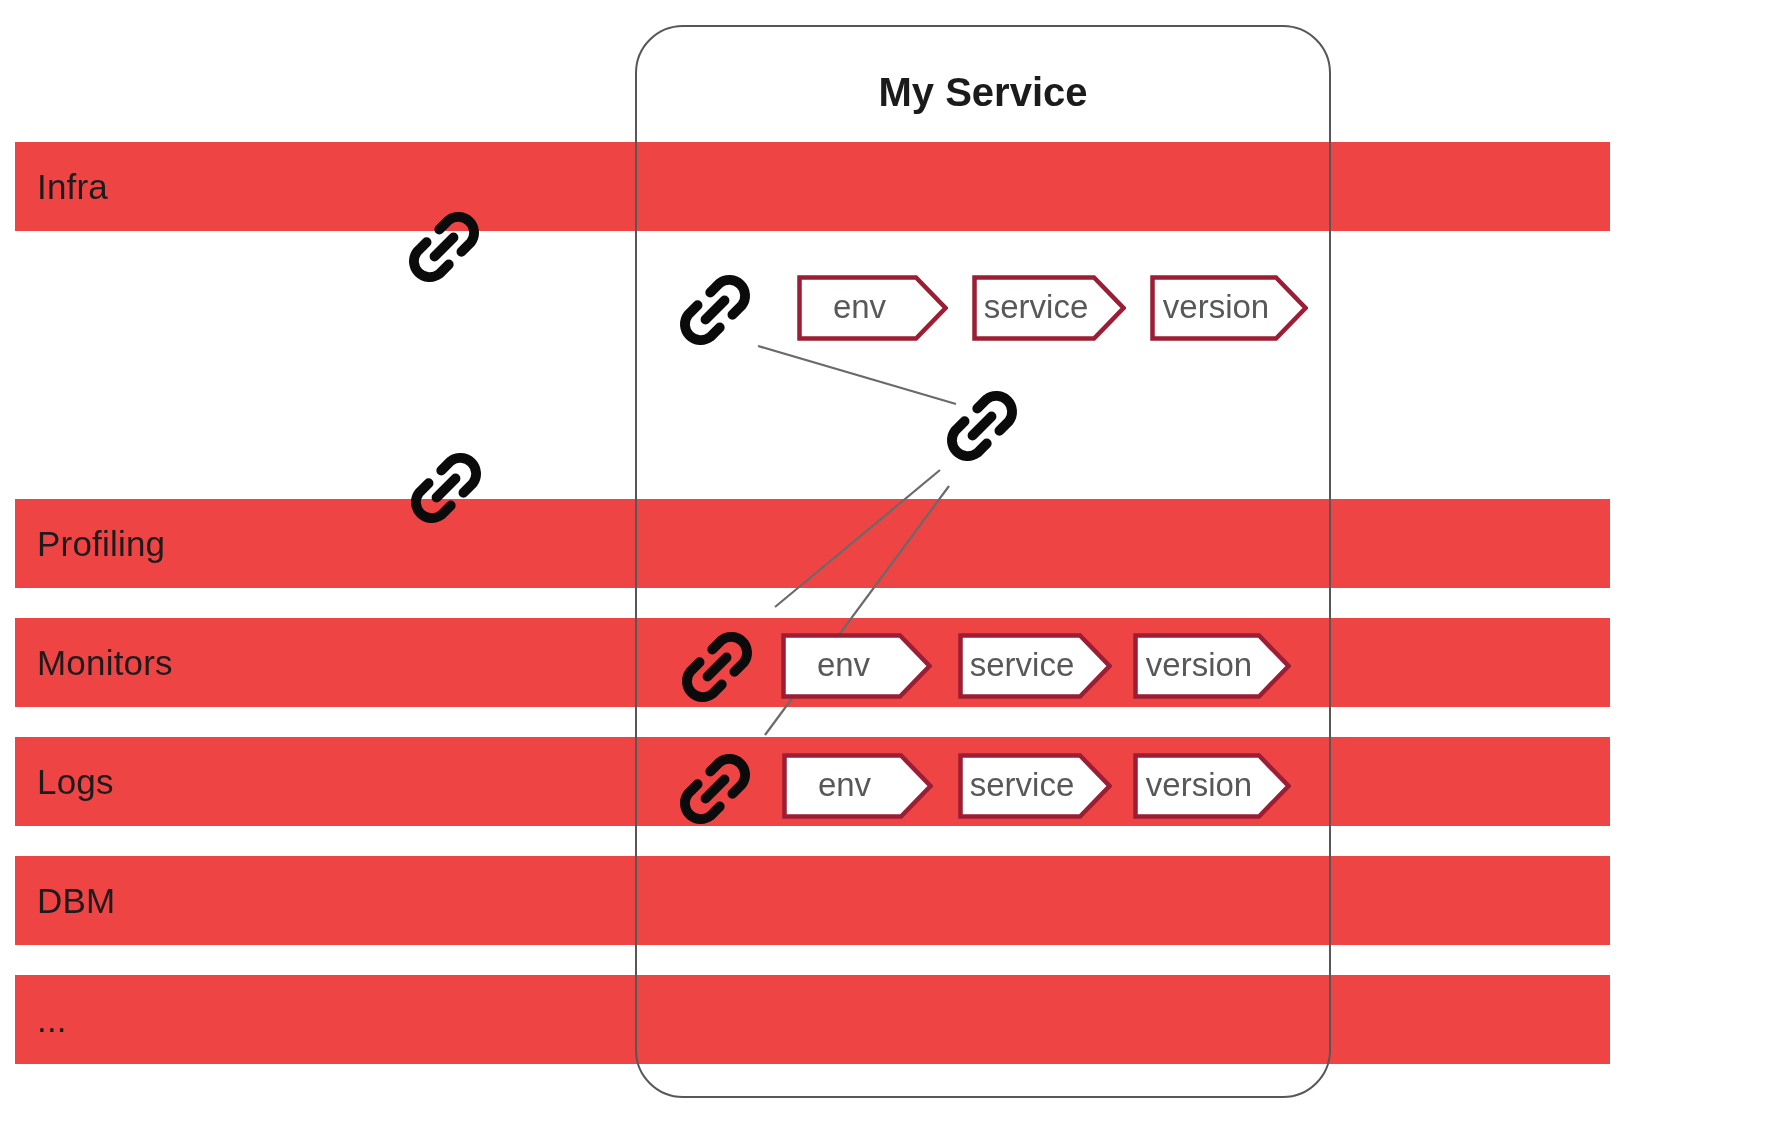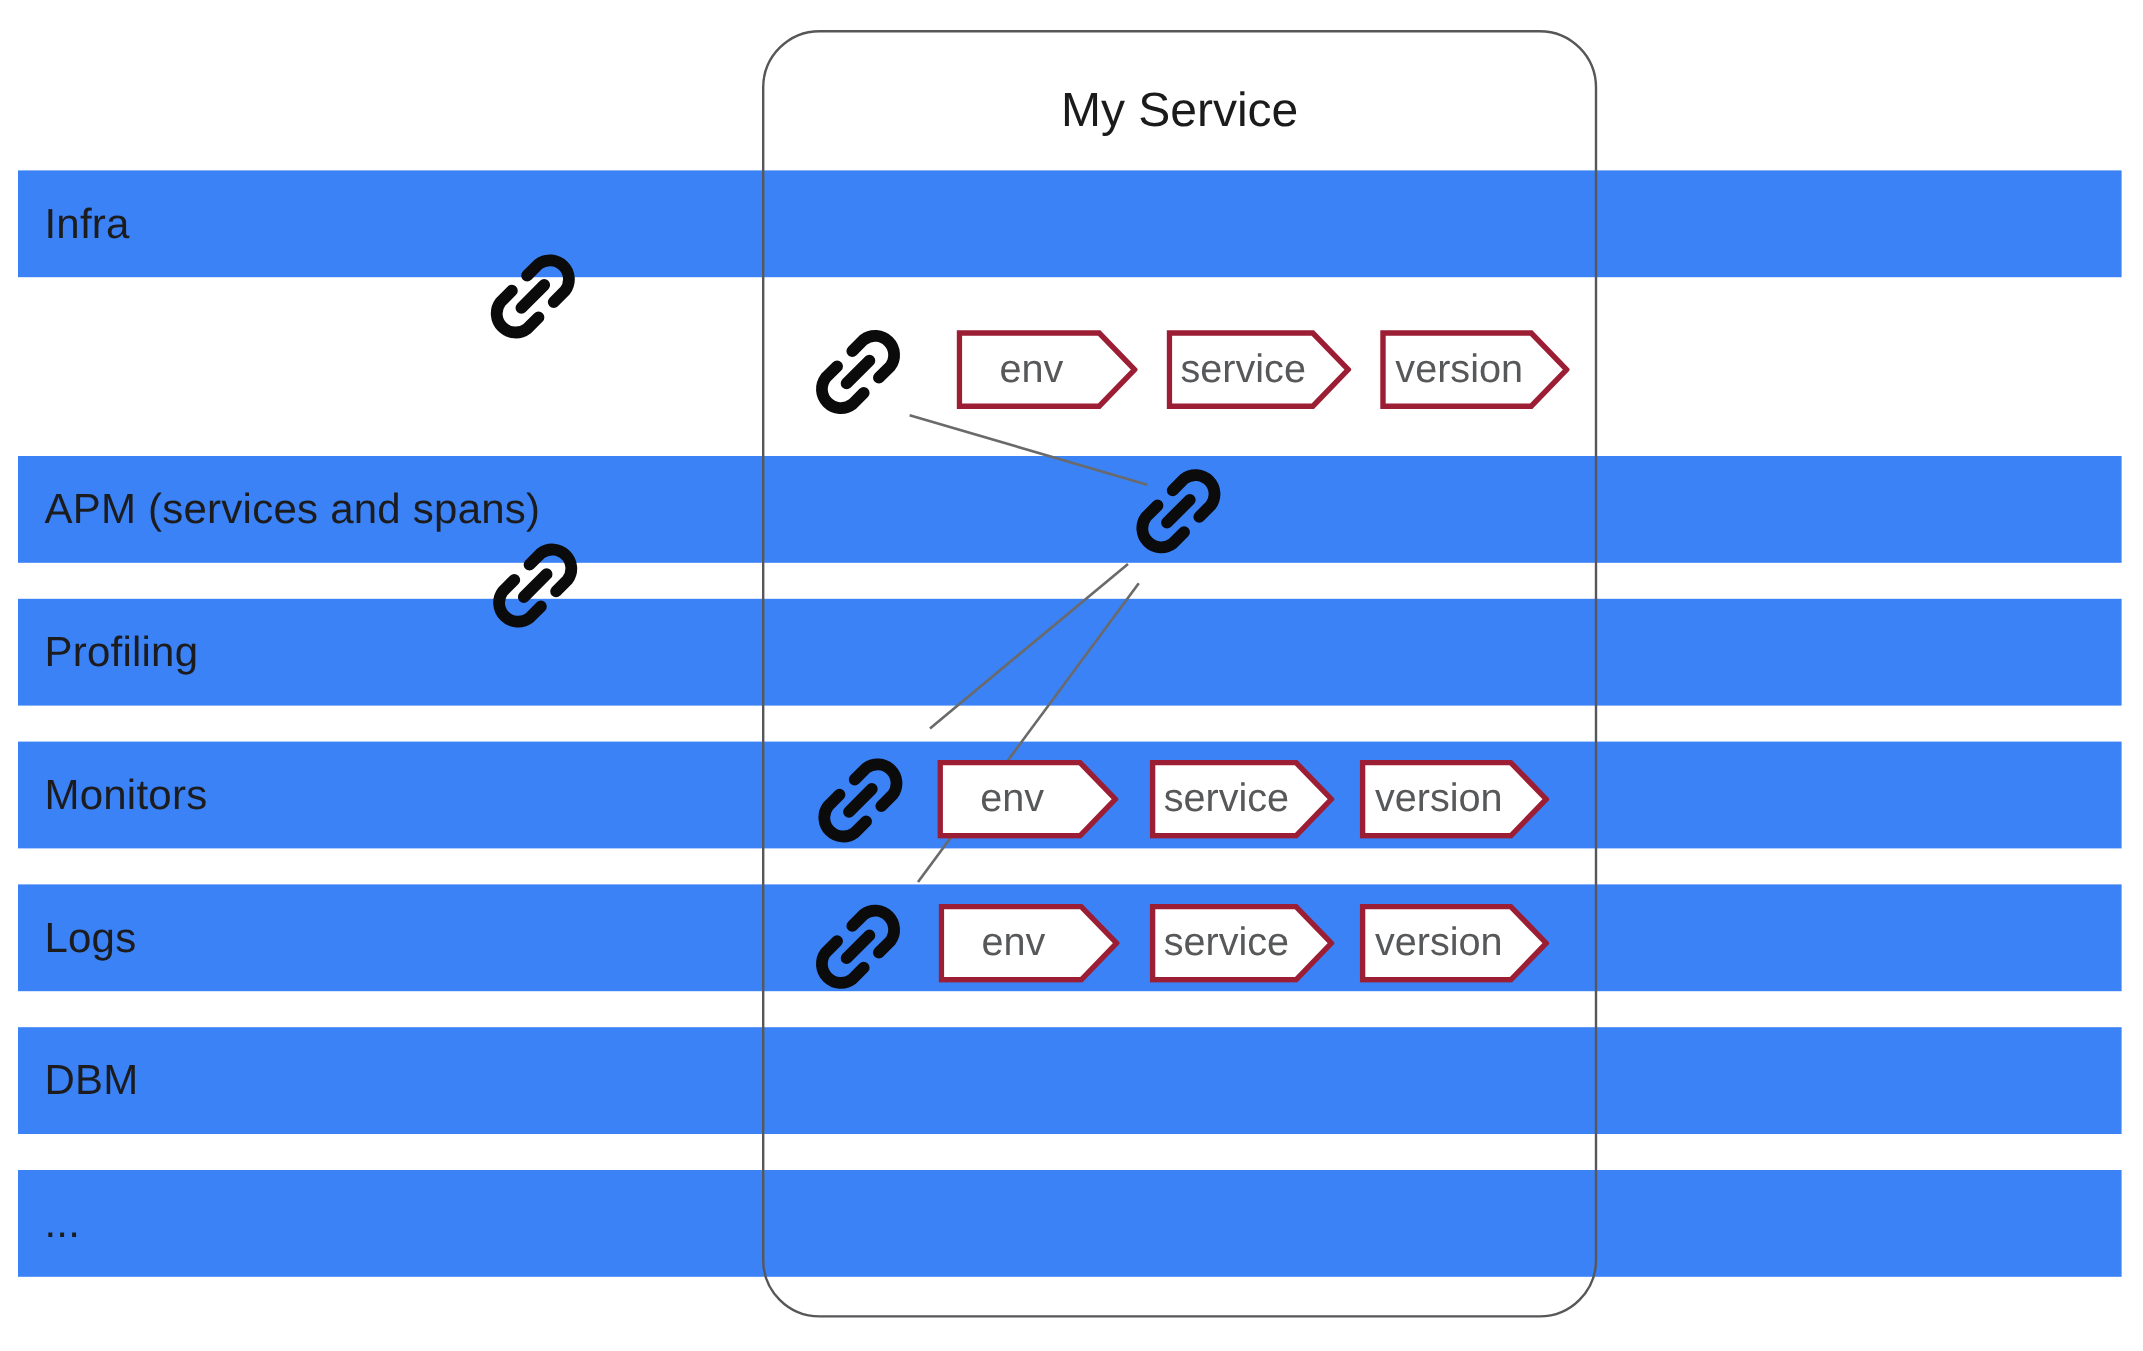--- a/index.html
+++ b/index.html
@@ -1,24 +1,24 @@
 <!DOCTYPE html>
 <html><head>
 <meta charset="utf-8">
 <style>
   html,body{margin:0;padding:0;background:#ffffff;}
   #stage{position:relative;width:1786px;height:1126px;background:#ffffff;overflow:hidden;
          font-family:"Liberation Sans", sans-serif;}
-  .row{position:absolute;left:15px;width:1753px;height:89px;background:#3b82f6;
+  .row{position:absolute;left:15px;width:1595px;height:89px;background:#ef4444;
        display:flex;align-items:center;}
   .row .lbl{padding-left:22px;font-size:35px;color:#1c1c1e;letter-spacing:0.2px;}
   #svc-box{position:absolute;left:635px;top:25px;width:692px;height:1069px;
            border:2px solid #57575a;border-radius:48px;background:transparent;}
   #svc-title{position:absolute;left:635px;top:70px;width:696px;text-align:center;
-             font-size:40px;font-weight:400;color:#1b1b1b;}
+             font-size:40px;font-weight:700;color:#1b1b1b;}
   .link-ic{position:absolute;width:76px;height:76px;}
   .link-ic svg{width:100%;height:100%;display:block;}
   .tag{position:absolute;height:58px;}
   .tag svg{position:absolute;left:0;top:0;display:block;}
   .tag .t{position:absolute;left:0;top:0;height:66px;line-height:64px;text-align:center;
           font-size:33px;color:#57585a;}
   #lines{position:absolute;left:0;top:0;pointer-events:none;}
 </style>
 </head>
 <body>
@@ -28,23 +28,20 @@
   <svg width="0" height="0" style="position:absolute">
     <defs>
       <symbol id="link-sym" viewBox="0 0 24 24">
         <path d="M10.5 6.5 L13.5 3.5 A5 5 0 0 1 20.5 10.5 L17.5 13.5 M9 15 L15 9 M13.5 17.5 L10.5 20.5 A5 5 0 0 1 3.5 13.5 L6.5 10.5" fill="none" stroke="#0b0b0b" stroke-width="3.1" stroke-linecap="round"></path>
       </symbol>
     </defs>
   </svg>
 
   <div class="row" style="top:142px">
       <span class="lbl">Infra</span>
-    </div>
-  <div class="row" style="top:380px">
-      <span class="lbl">APM (services and spans)</span>
     </div>
   <div class="row" style="top:499px">
       <span class="lbl">Profiling</span>
     </div>
   <div class="row" style="top:618px">
       <span class="lbl">Monitors</span>
     </div>
   <div class="row" style="top:856px">
       <span class="lbl">DBM</span>
     </div>

